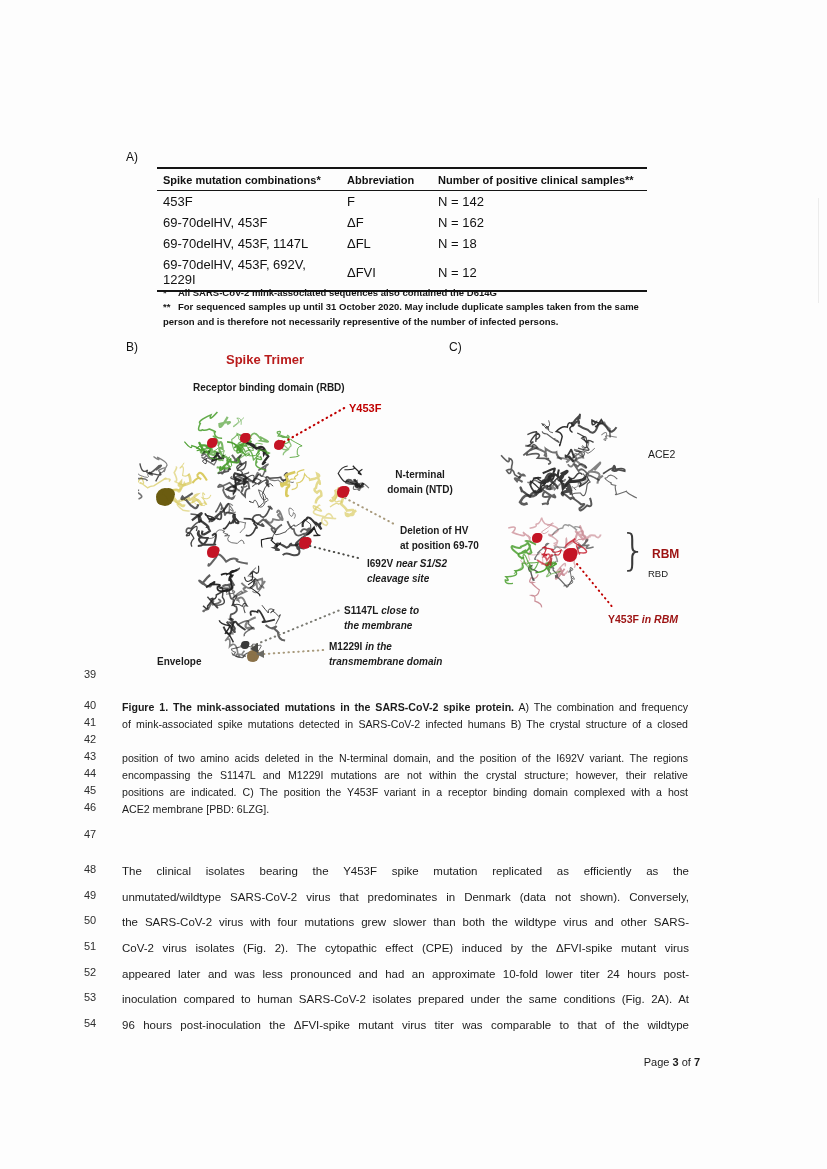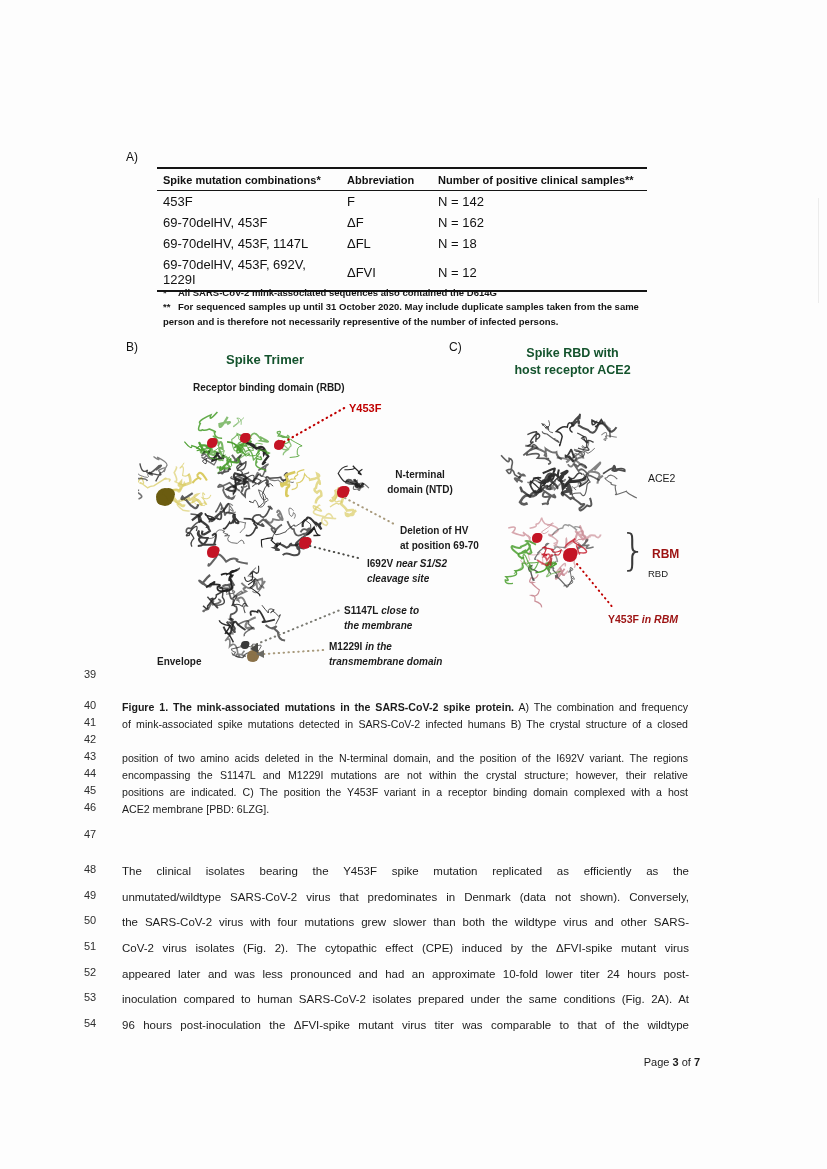--- a/index.html
+++ b/index.html
@@ -11,21 +11,21 @@
   #mut-table{position:absolute;left:157px;top:167px;width:490px;border-collapse:collapse;
              border-top:2px solid #151515;border-bottom:2px solid #151515;}
   #mut-table th{font-size:11px;font-weight:700;text-align:left;padding:5px 0 4px 6px;
                 border-bottom:1.5px solid #151515;color:#111;}
   #mut-table td{font-size:13px;font-weight:400;padding:3px 0 3px 6px;color:#111;}
   #mut-table .c1{width:178px;} #mut-table .c2{width:85px;}
   
   .footnote{font-size:9.5px;font-weight:700;color:#151515;line-height:14.5px;width:500px;}
   .fn-marker{display:inline-block;width:15px;}
   
-  .fig-title{font-weight:700;font-size:13px;color:#14532d;text-align:center;}
+  .fig-title{font-weight:700;font-size:13px;color:#b91c1c;text-align:center;}
   .fig-lab{font-weight:700;font-size:10px;color:#1c1c1c;line-height:14.5px;}
   .fig-lab .it{font-style:italic;}
   .red{color:#c00000;} .dkred{color:#9c1212;}
   
   .cap-line{position:absolute;left:122px;width:566px;font-size:10.6px;line-height:17px;
             color:#1b1b1b;text-align:justify;text-align-last:justify;white-space:normal;}
   .cap-line.last{text-align:left;text-align-last:left;}
   .cap-line b{font-weight:700;}
   .body-line{position:absolute;left:122px;width:567px;font-size:11.5px;line-height:17px;
              color:#1b1b1b;text-align:justify;text-align-last:justify;}
@@ -265,24 +265,20 @@
     <span>S1147L</span><span class="it"> close to</span><br>
     <span class="it">the membrane</span>
   </div>
   <div class="abs fig-lab" style="left:329px;top:640px;">
     <span>M1229I</span><span class="it"> in the</span><br>
     <span class="it">transmembrane domain</span>
   </div>
   <div class="abs fig-lab" style="left:157px;top:655px;">Envelope</div>
 
   <div class="abs panel-letter" style="left:449px;top:340px;">C)</div>
-  <div class="abs fig-title" style="left:490px;top:345px;width:165px;font-size:12.5px;line-height:17px;">
-    <span>Spike RBD with</span><br>
-    <span>host receptor ACE2</span>
-  </div>
 
   <svg id="svg-c" class="abs" style="left:497px;top:398px;" width="140" height="218" viewBox="0 0 140 218">
       <path d="M56.4 96.2 Q62.9 103.9 47.7 93.4 Q41.8 101.3 54.0 98.0 Q49.3 104.4 51.5 106.4 Q49.4 104.8 44.9 106.2" fill="none" stroke="#2b2b2b" stroke-width="2.04" stroke-opacity="0.75"></path>
       <path d="M62.8 46.4 Q62.0 51.1 65.2 38.6 Q64.4 33.9 59.3 33.5 Q65.2 27.0 70.3 29.2 Q71.3 21.4 76.4 27.3 Q69.6 30.3 75.5 34.5" fill="none" stroke="#2b2b2b" stroke-width="1.46" stroke-opacity="0.99"></path>
       <path d="M104.4 37.1 Q112.1 29.8 108.6 42.4 Q104.6 41.1 109.8 40.3 Q104.4 35.6 119.8 39.3" fill="none" stroke="#2b2b2b" stroke-width="1.01" stroke-opacity="0.58"></path>
       <path d="M51.6 22.3 Q54.7 29.7 48.3 29.4 Q42.6 21.9 46.1 27.7 Q45.5 22.7 51.8 31.4 Q44.7 29.5 51.6 28.6 Q49.5 33.5 56.0 34.8" fill="none" stroke="#2b2b2b" stroke-width="0.86" stroke-opacity="0.85"></path>
       <path d="M100.4 85.6 Q100.7 80.8 105.9 77.6 Q99.0 83.1 101.7 79.4 Q105.5 73.7 92.3 73.4 Q87.2 79.1 103.2 64.6 Q104.1 65.1 97.4 72.2" fill="none" stroke="#2b2b2b" stroke-width="2.01" stroke-opacity="0.58"></path>
       <path d="M64.4 94.2 Q68.4 96.5 74.2 101.6 Q71.9 96.4 84.1 106.4 Q91.2 104.4 82.5 110.4 Q82.0 115.7 90.1 107.4 Q96.8 110.9 93.0 99.8" fill="none" stroke="#2b2b2b" stroke-width="2.01" stroke-opacity="0.79"></path>
       <path d="M88.6 44.0 Q94.1 39.4 90.4 49.6 Q83.2 50.8 85.5 47.6 Q90.3 51.7 88.5 49.0 Q83.4 53.7 89.5 53.9 Q89.9 57.9 97.8 50.2" fill="none" stroke="#2b2b2b" stroke-width="0.80" stroke-opacity="0.81"></path>
       <path d="M121.8 71.4 Q114.7 75.6 117.2 69.7 Q114.4 70.6 127.7 73.2 Q128.7 69.2 118.4 71.3 Q117.4 63.3 115.1 73.0 Q121.8 65.2 106.0 75.7" fill="none" stroke="#2b2b2b" stroke-width="1.73" stroke-opacity="0.85"></path>
@@ -350,21 +346,21 @@
       <path d="M68.6 149.0 Q67.9 146.4 78.3 141.0 Q71.0 142.0 86.5 149.8 Q94.2 156.2 82.5 154.6 Q83.1 159.3 79.4 147.2" fill="none" stroke="#c41425" stroke-width="1.45" stroke-opacity="0.79"></path>
       <circle cx="73" cy="157" r="7" fill="#c41425"></circle>
       <circle cx="75.8" cy="154.9" r="4.8999999999999995" fill="#c41425"></circle>
       <circle cx="70.55" cy="159.1" r="4.2" fill="#c41425"></circle>
       <circle cx="40" cy="140" r="5" fill="#c41425"></circle>
       <circle cx="42" cy="138.5" r="3.5" fill="#c41425"></circle>
       <circle cx="38.25" cy="141.5" r="3" fill="#c41425"></circle>
       <line x1="80" y1="166" x2="117" y2="211" stroke="#c00000" stroke-width="2" stroke-linecap="round" stroke-dasharray="0.5 4.4"></line>
     </svg>
 
-  <div class="abs" style="left:648px;top:472px;font-size:10.5px;color:#1c1c1c;">ACE2</div>
+  <div class="abs" style="left:648px;top:448px;font-size:10.5px;color:#1c1c1c;">ACE2</div>
   <div class="brace" style="left:620px;top:530px;">}</div>
   <div class="abs fig-lab dkred" style="left:652px;top:547px;font-size:12px;">RBM</div>
   <div class="abs" style="left:648px;top:568px;font-size:9.5px;color:#222;">RBD</div>
   <div class="abs fig-lab dkred" style="left:608px;top:612px;font-size:10.5px;">
     <span>Y453F</span><span class="it"> in RBM</span>
   </div>
 
   <div class="line-no" style="top:668px;">39</div>
   <div class="line-no" style="top:699px;">40</div>
   <div class="line-no" style="top:716px;">41</div>

